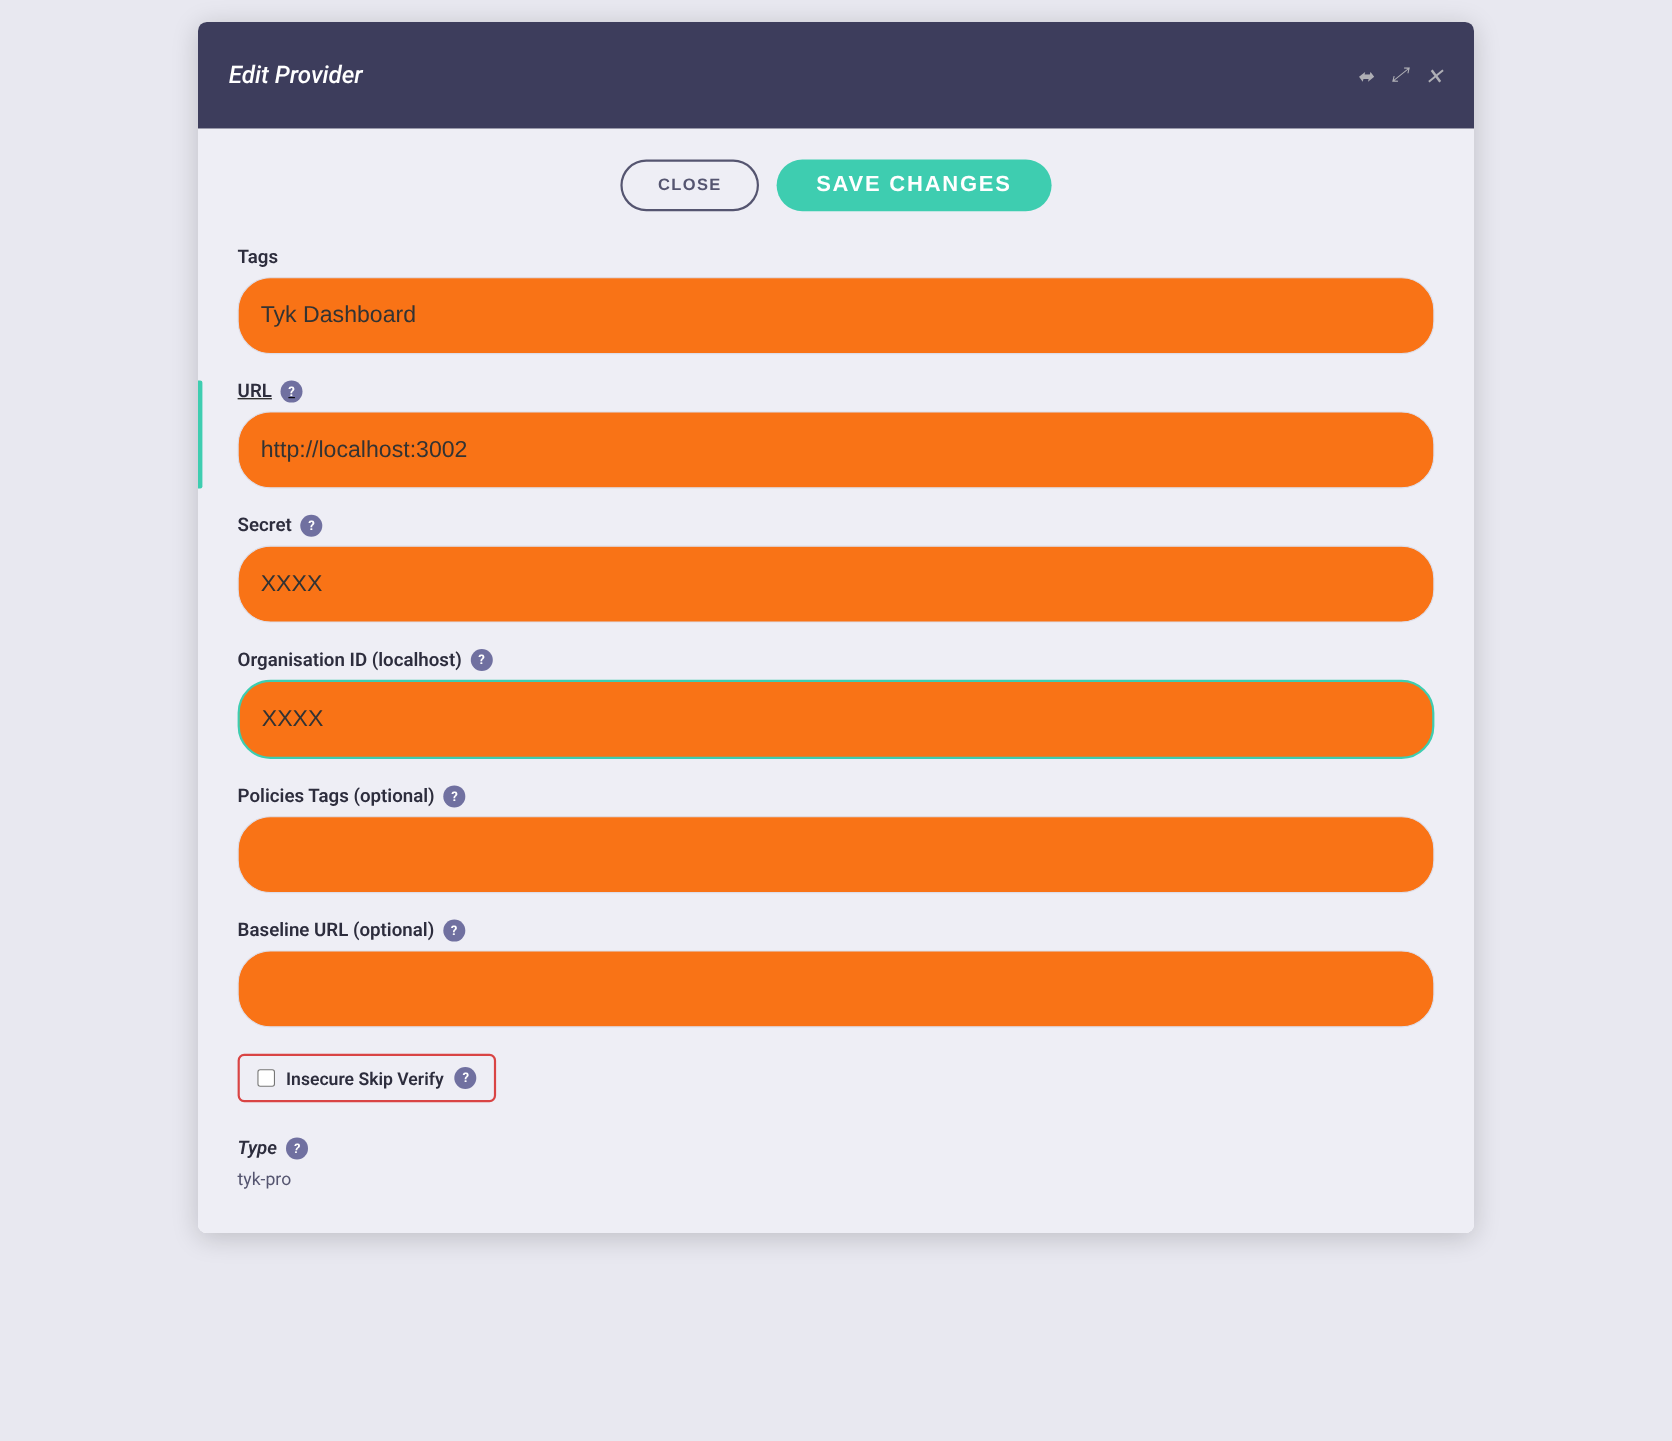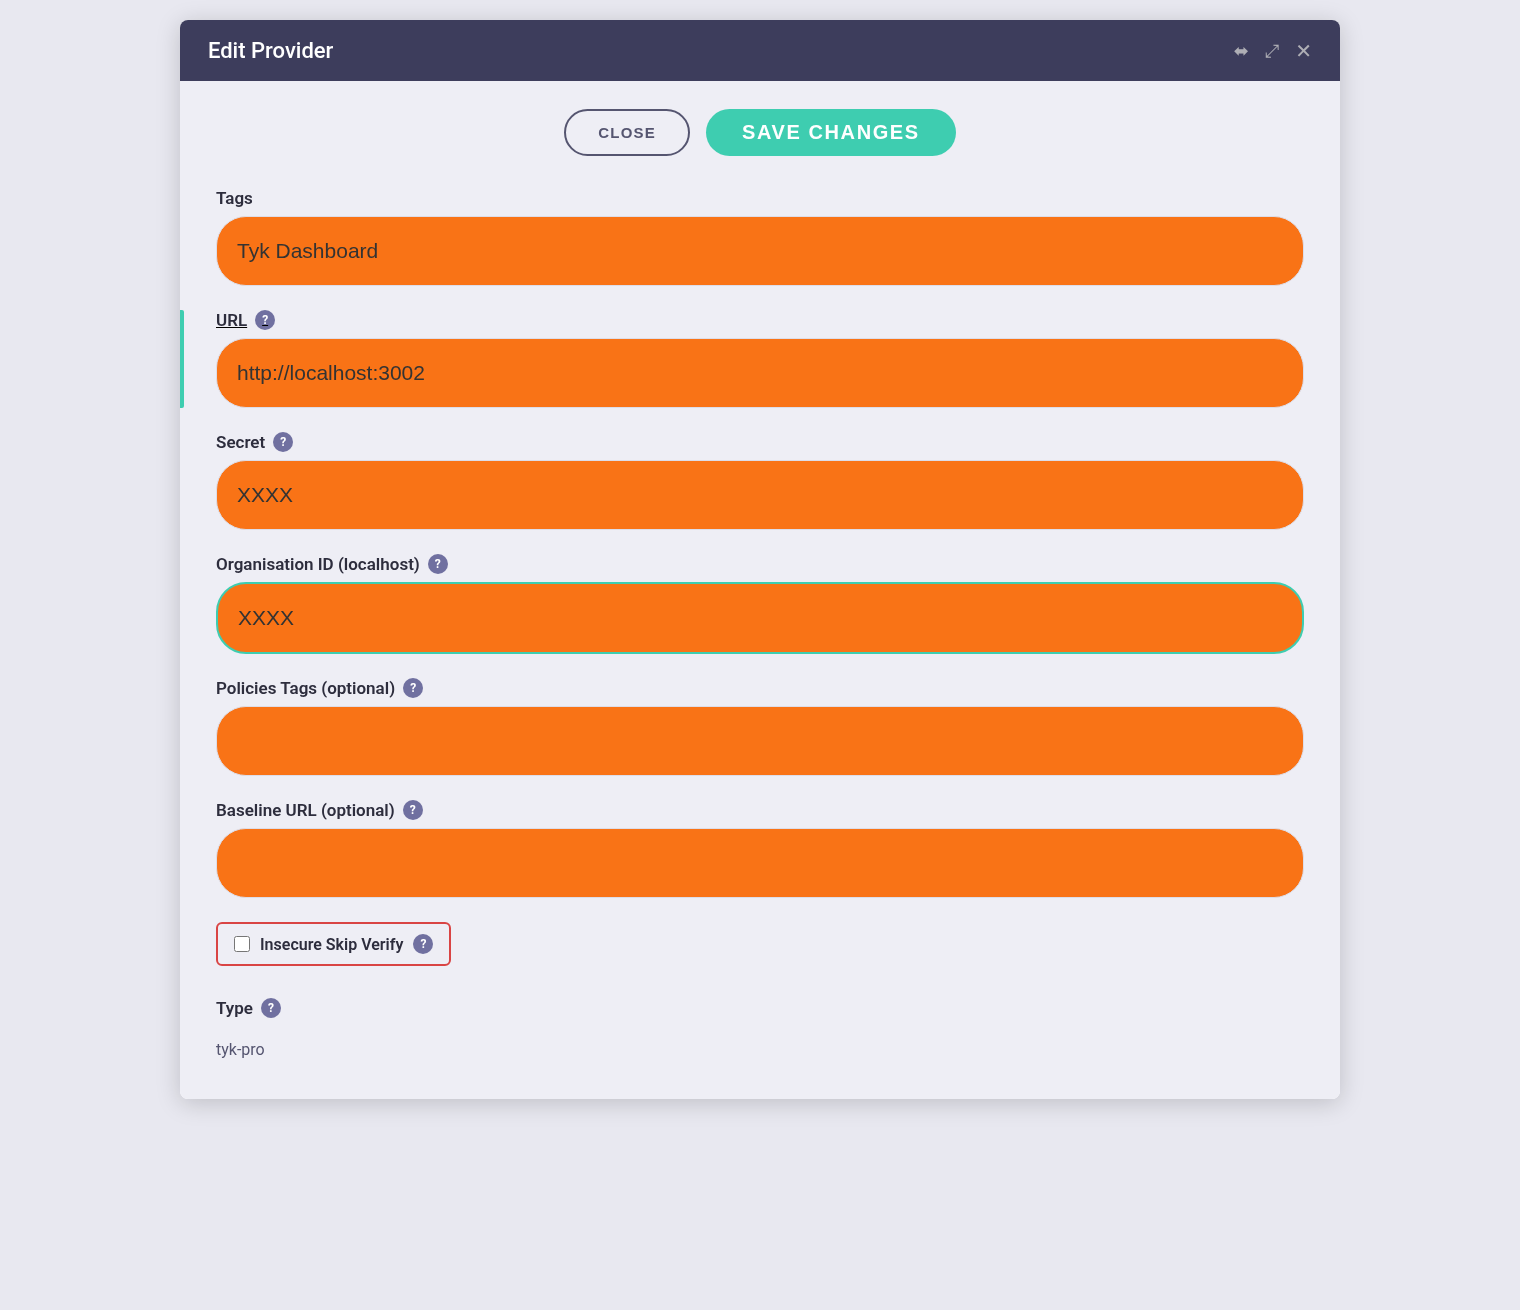--- a/index.html
+++ b/index.html
@@ -21,24 +21,25 @@
       width: 1160px;
       background: #fff;
       border-radius: 8px;
       overflow: hidden;
       box-shadow: 0 4px 24px rgba(0,0,0,0.18);
       margin: 20px auto;
     }
 
     .modal-header {
       background: #3d3d5c;
-      padding: 18px 28px;
+      padding: 36px 28px;
       display: flex;
       align-items: center;
       justify-content: space-between;
+      font-style: italic;
     }
 
     .modal-title {
       color: #fff;
       font-size: 22px;
       font-weight: 500;
     }
 
     .modal-header-icons {
       display: flex;
@@ -160,24 +161,25 @@
     }
 
     .type-section {
       margin-top: 32px;
     }
 
     .type-label {
       font-size: 17px;
       font-weight: 600;
       color: #2d2d3d;
-      margin-bottom: 22px;
+      margin-bottom: 8px;
       display: flex;
       align-items: flex-end;
       gap: 8px;
+      font-style: italic;
     }
 
     .type-value {
       font-size: 16px;
       color: #555570;
     }
 
     .left-accent {
       position: relative;
       text-decoration: underline;

